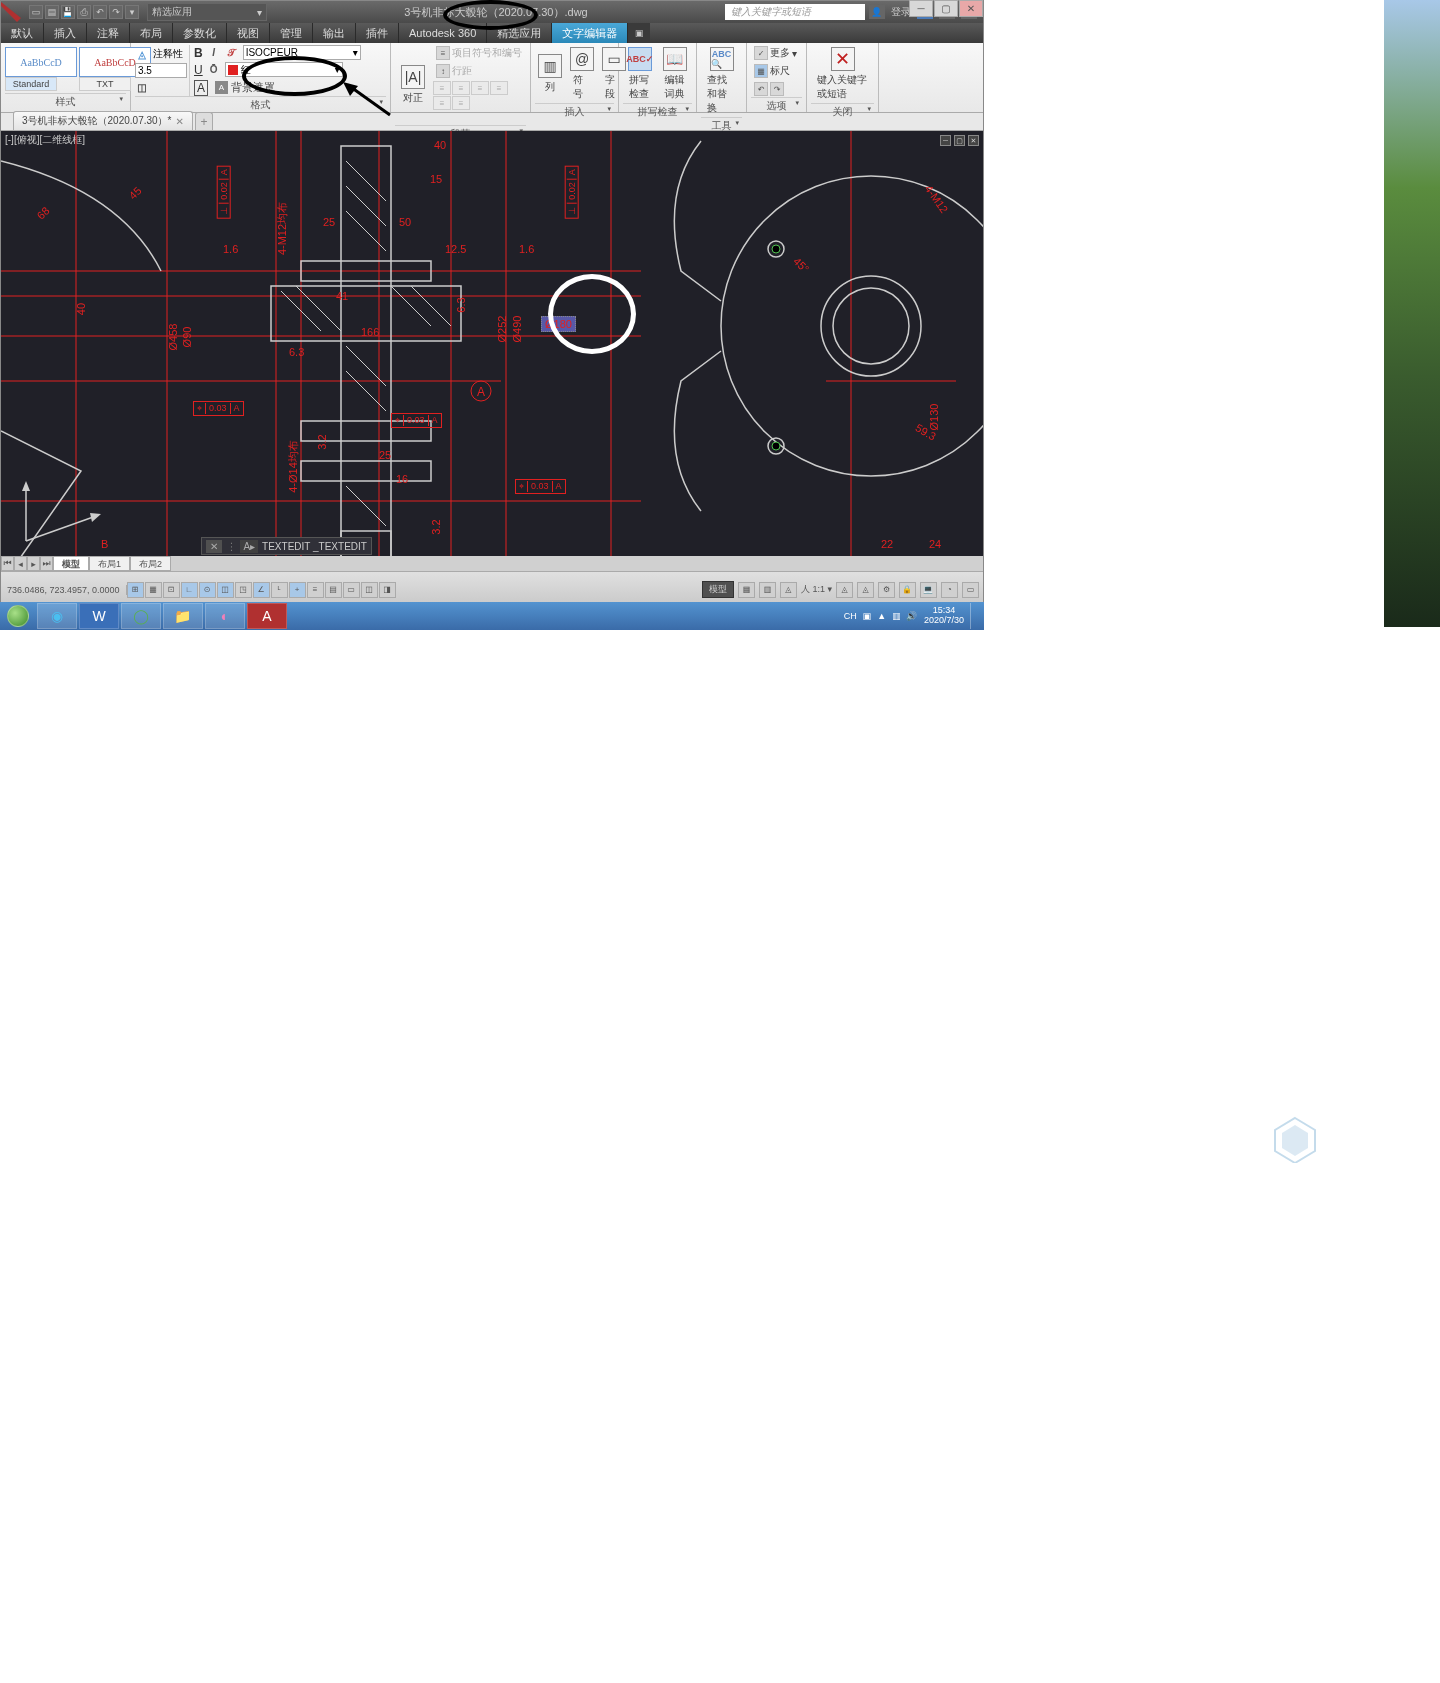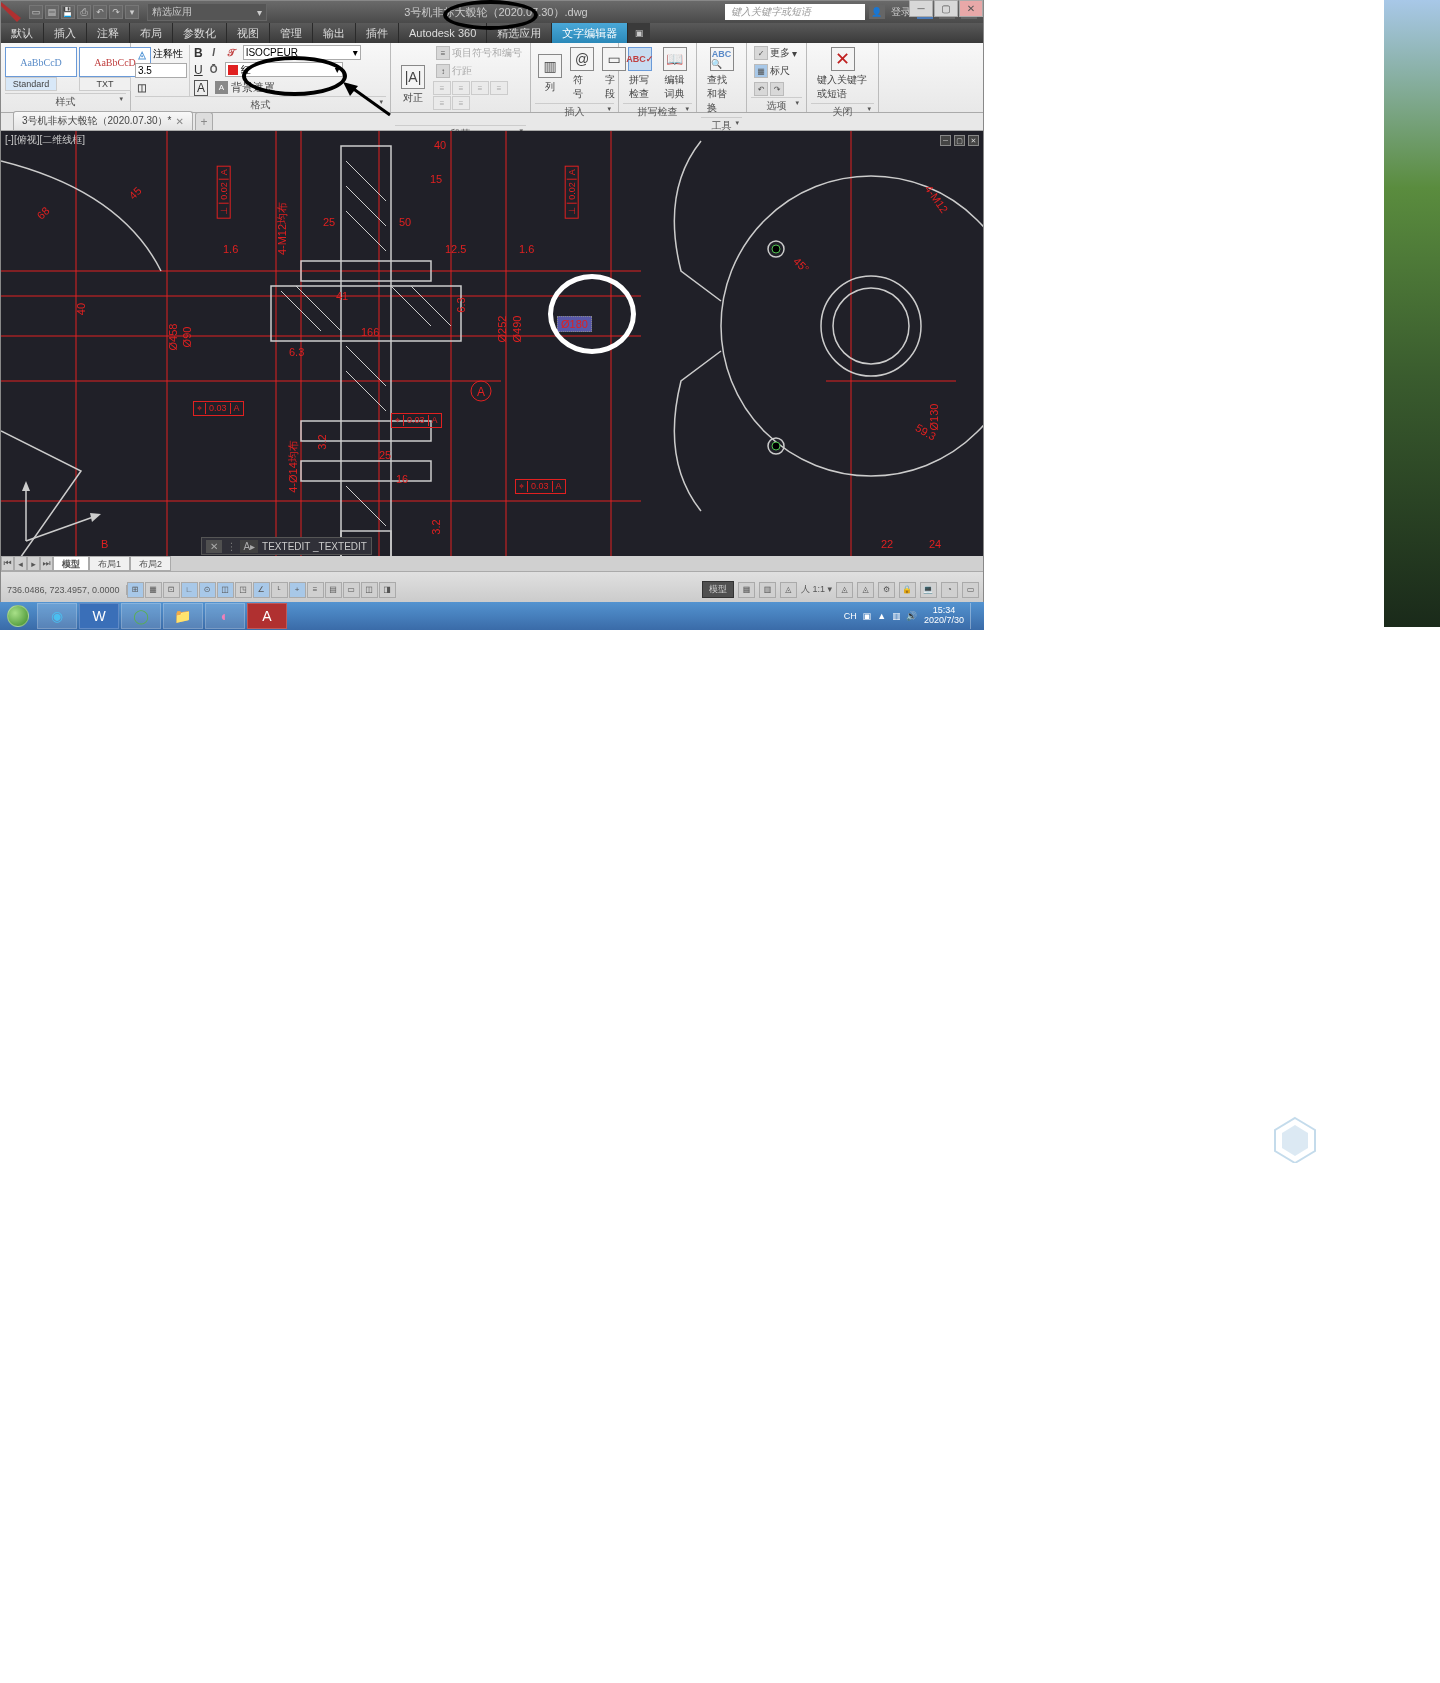--- a/index.html
+++ b/index.html
@@ -460,21 +460,21 @@
         <span>⌖</span>
         <span>0.03</span>
         <span>A</span>
       </div>
     <div class="fcf" style="left:514px;top:348px">
         <span>⌖</span>
         <span>0.03</span>
         <span>A</span>
       </div>
 
-    <div class="selected-text" style="left:556px;top:185px">Ø180</div>
+    <div class="selected-text" style="left:540px;top:185px">Ø180</div>
 
     <svg class="ucs" width="90" height="70">
       <line class="ucs-line" x1="10" y1="60" x2="10" y2="5"></line>
       <line class="ucs-line" x1="10" y1="60" x2="80" y2="35"></line>
       <polygon points="10,0 6,10 14,10" fill="#ccc"></polygon>
       <polygon points="85,33 74,32 76,41" fill="#ccc"></polygon>
     </svg>
 
     <div class="cmdline">
       <span class="x">✕</span>

